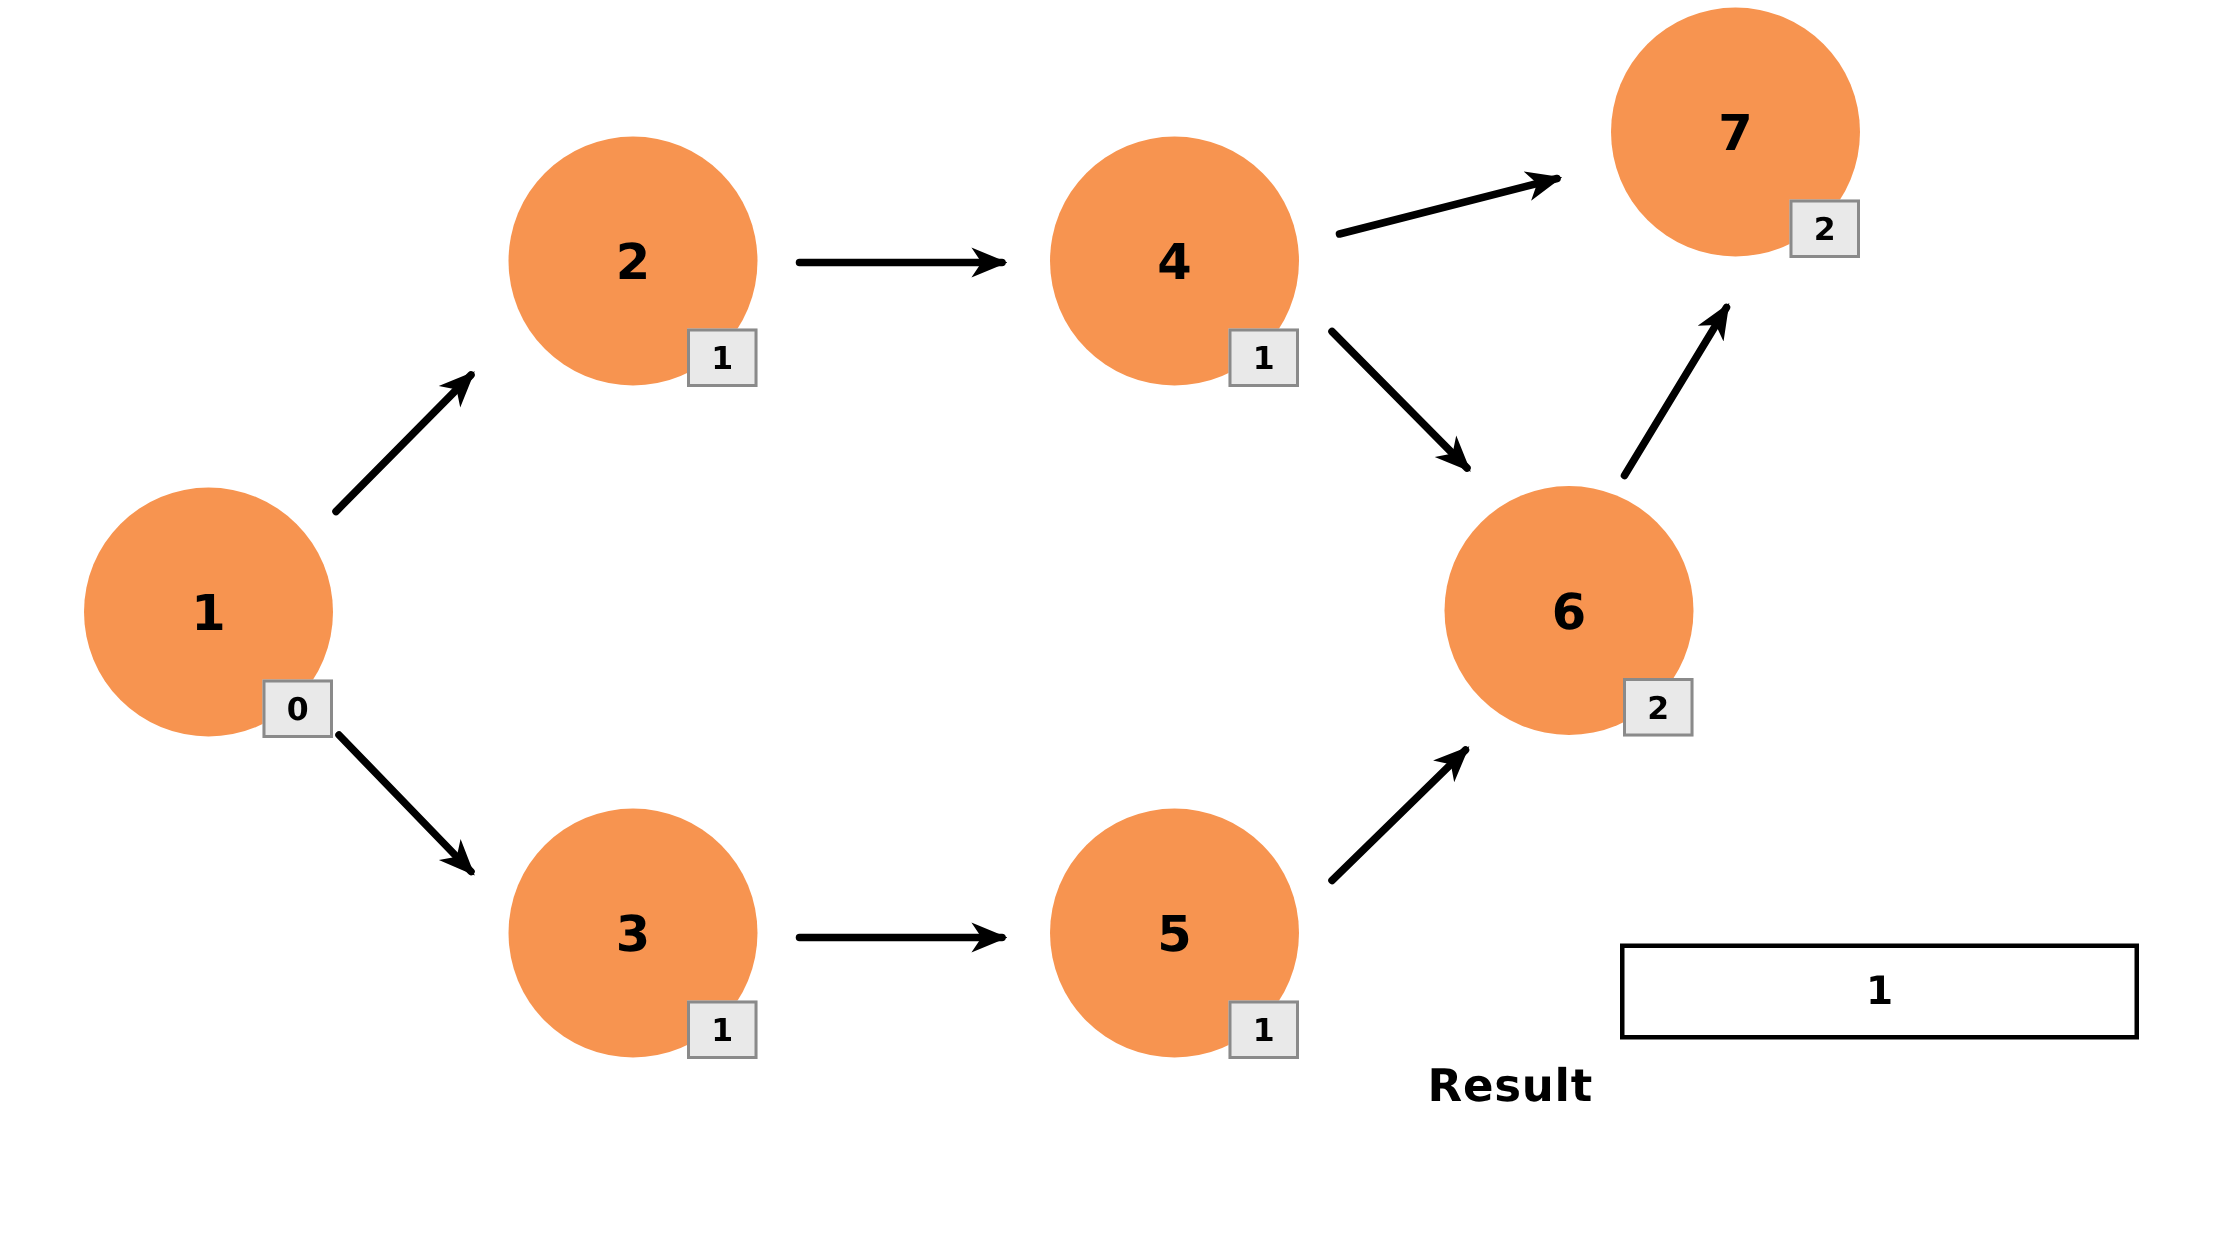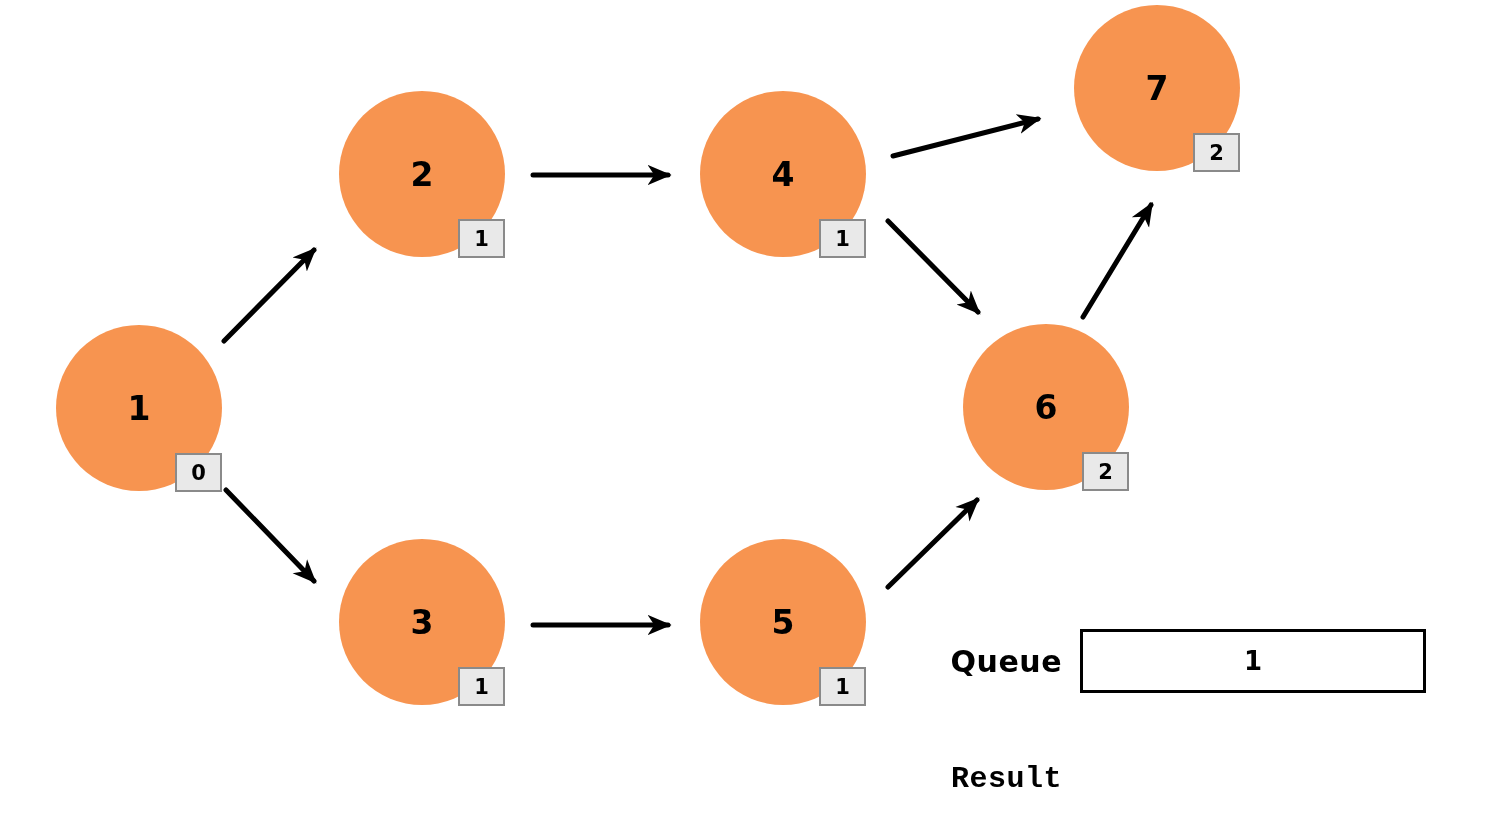--- a/index.html
+++ b/index.html
@@ -66,21 +66,21 @@
     position: absolute;
     display: flex;
     align-items: center;
     justify-content: flex-end;
     font-size: 30px;
     font-weight: 700;
     color: #000000;
     letter-spacing: 0.5px;
   }
   #queue-label  { left: 930px; top: 629px; width: 132px; height: 64px; }
-  #result-label { left: 930px; top: 746px; width: 132px; height: 65px; font-family: Liberation Mono, monospace; }
+  #result-label { left: 930px; top: 692px; width: 132px; height: 65px; }
   .panel-box {
     position: absolute;
     left: 1080px;
     width: 346px;
     border: 3px solid #000000;
     background: #ffffff;
     display: flex;
     align-items: center;
     justify-content: center;
     font-size: 26px;
@@ -139,20 +139,19 @@
   <div class="node" id="n6">
     <span class="node-label">6</span>
     <span class="badge">2</span>
   </div>
 
   <div class="node" id="n7">
     <span class="node-label">7</span>
     <span class="badge">2</span>
   </div>
 
-  <div class="panel-label" id="queue-label">Queue</div>
   <div class="panel-box" id="queue-box">
     <span>1</span>
   </div>
 
   <div class="panel-label" id="result-label">Result</div>
 
 </div>
 
 </body></html>

